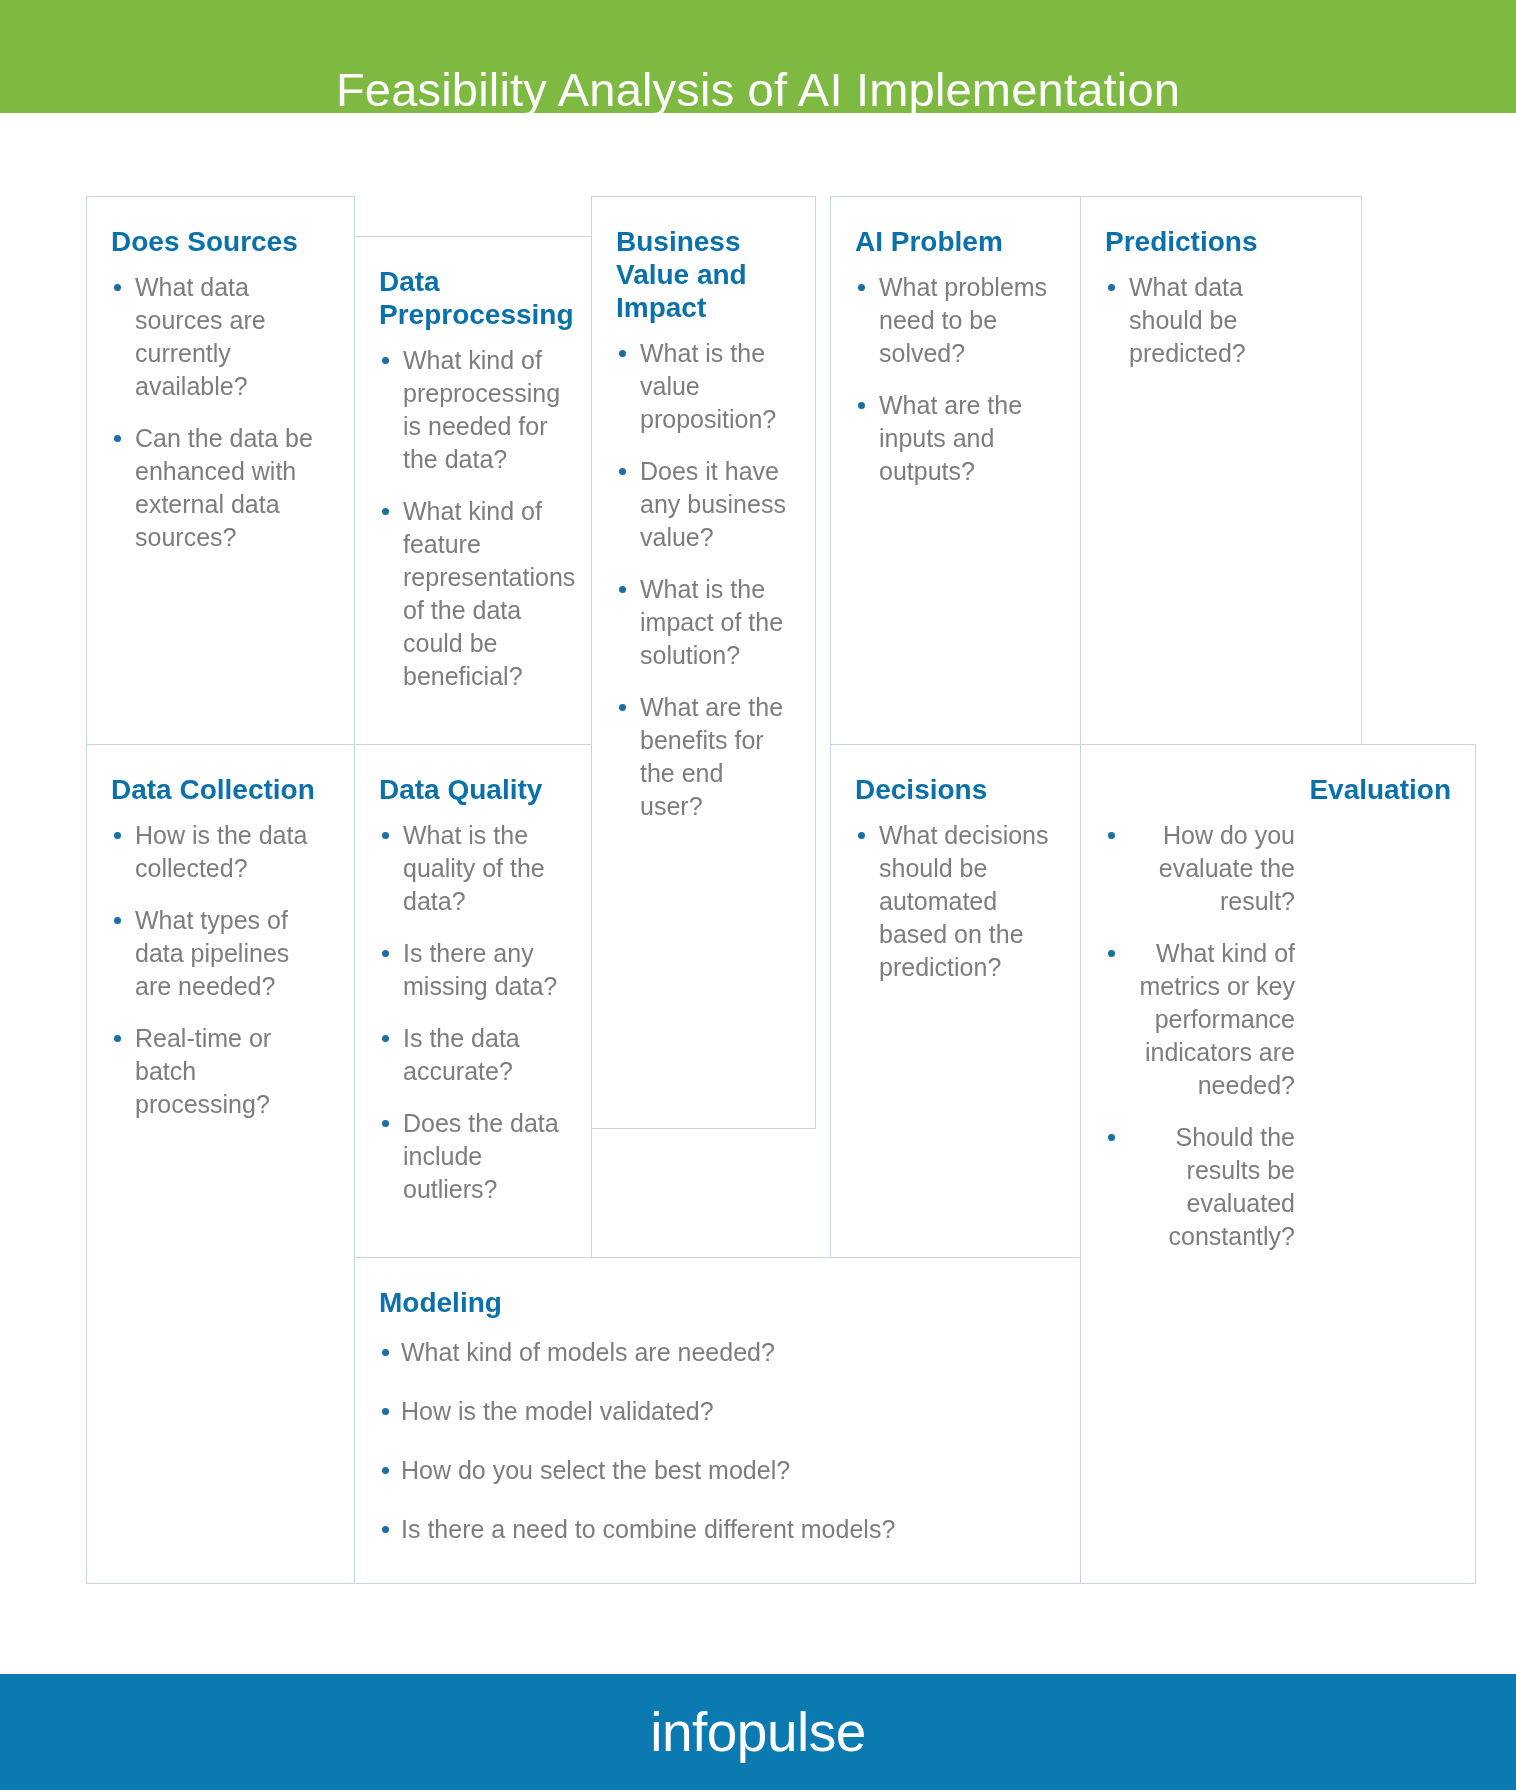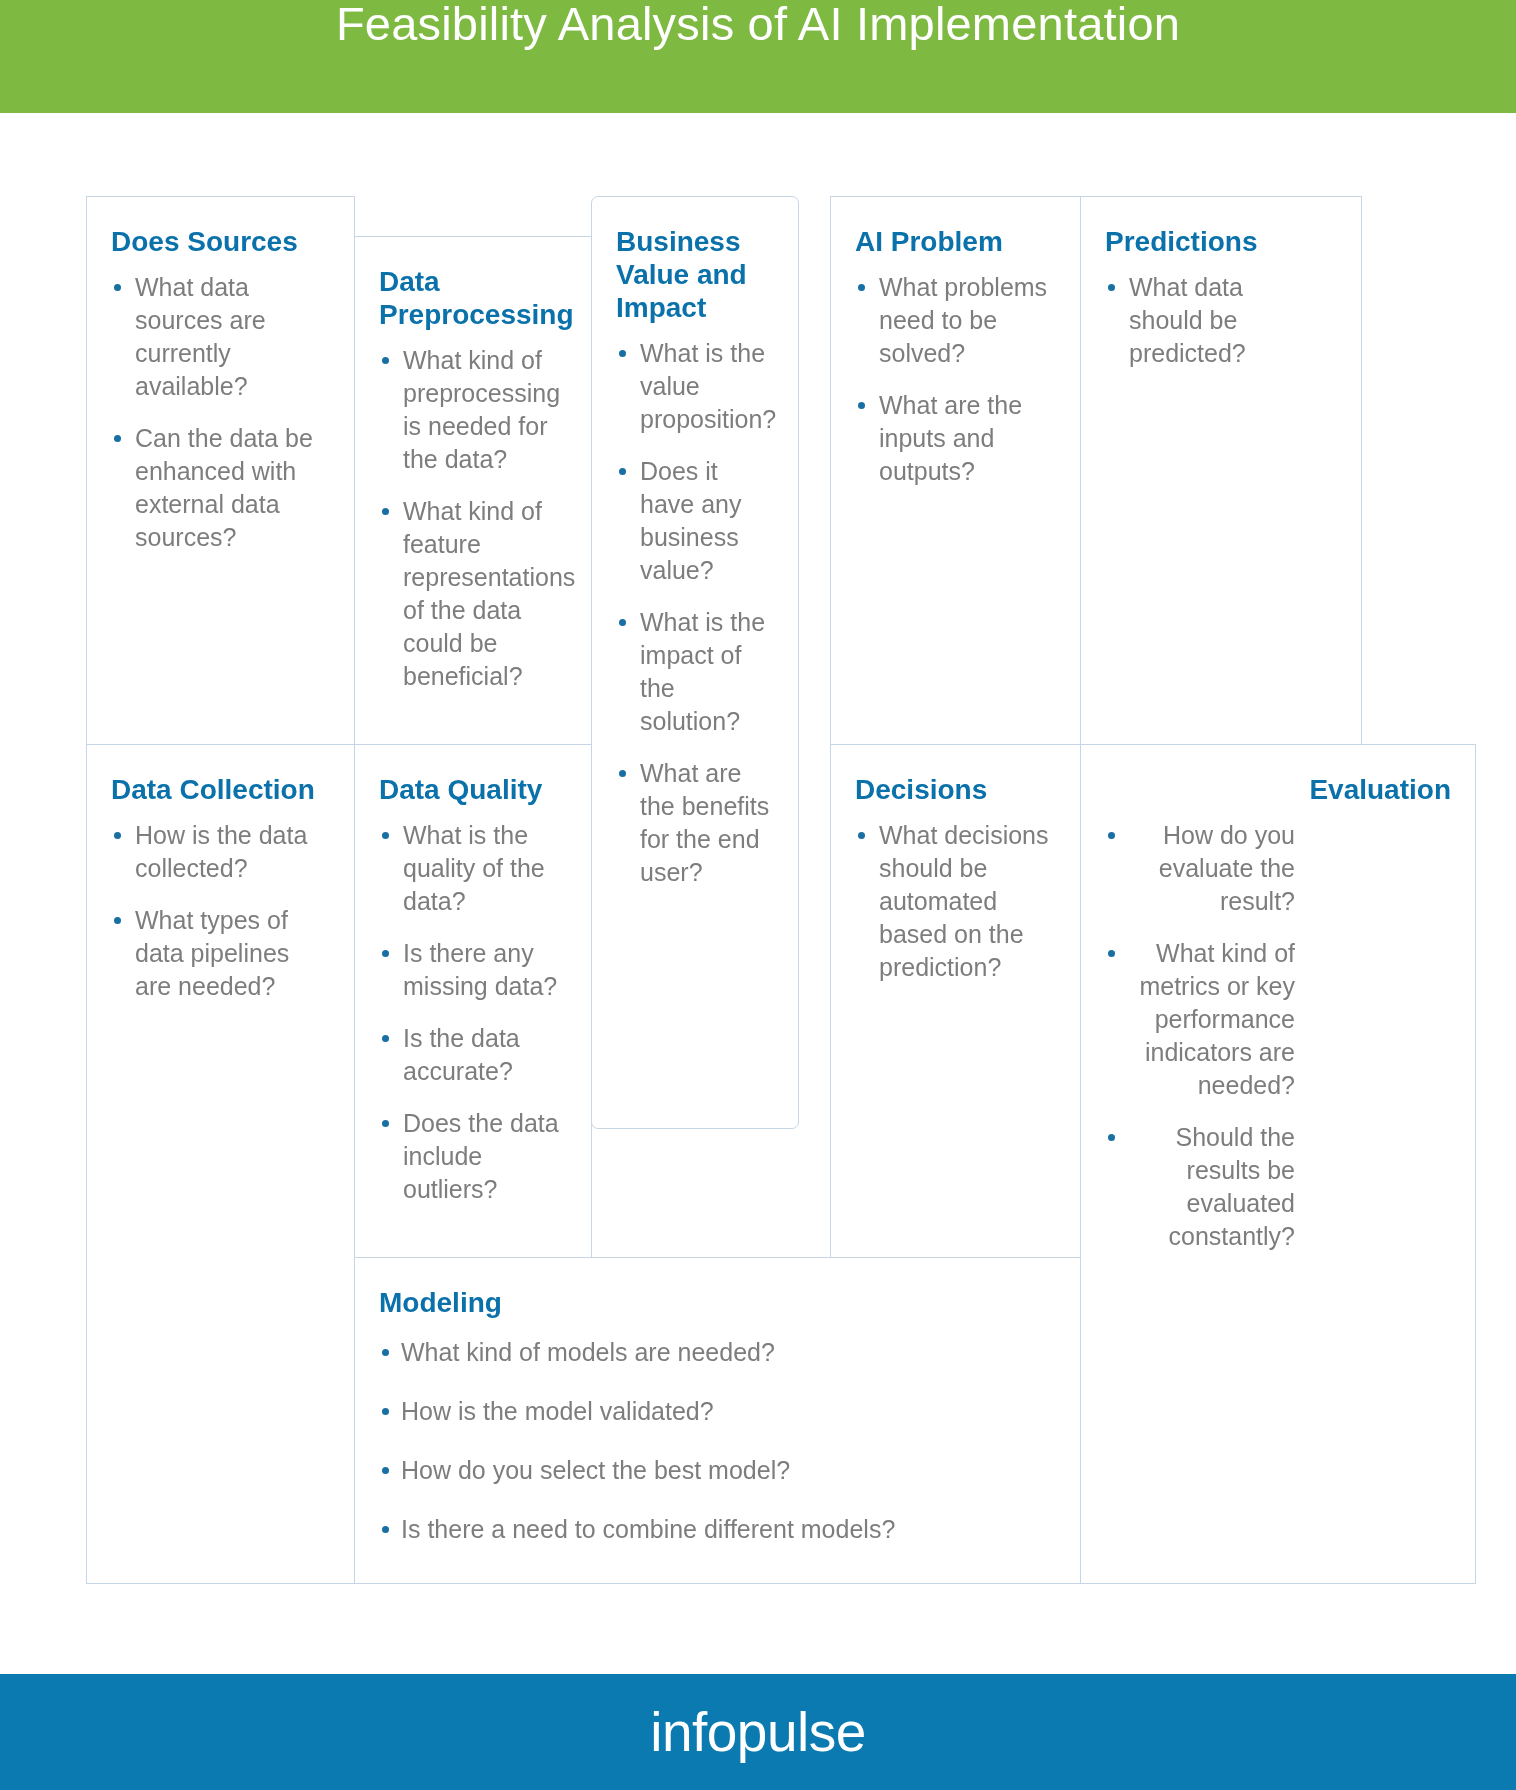--- a/index.html
+++ b/index.html
@@ -18,21 +18,21 @@
   }
 
   
   .header-bar {
     position: absolute;
     left: 0; top: 0;
     width: 1516px;
     height: 113px;
     background: #7EBA41;
     display: flex;
-    align-items: flex-start;
+    align-items: flex-end;
     justify-content: center;
   }
   .header-title {
     color: #ffffff;
     font-size: 47px;
     font-weight: 400;
     letter-spacing: 0.2px;
     line-height: 1;
     font-family: "Liberation Sans", sans-serif;
   }
@@ -131,21 +131,21 @@
     </div>
 
     <div class="cell" style="left:268px; top:0px; width:238px; height:549px;margin-top:40px;">
       <div class="cell-title">Data Preprocessing</div>
       <ul class="bullets">
         <li>What kind of preprocessing is needed for the data?</li>
         <li>What kind of feature representations of the data could be beneficial?</li>
       </ul>
     </div>
 
-    <div class="cell" style="left:505px; top:0px; width:208px; height:933px;border-radius:7px;">
+    <div class="cell" style="left:505px; top:0px; width:225px; height:933px;">
       <div class="cell-title">Business Value and Impact</div>
       <ul class="bullets">
         <li>What is the value proposition?</li>
         <li>Does it have any business value?</li>
         <li>What is the impact of the solution?</li>
         <li>What are the benefits for the end user?</li>
       </ul>
     </div>
 
     <div class="cell" style="left:744px; top:0px; width:251px; height:549px;">
@@ -161,20 +161,21 @@
       <ul class="bullets">
         <li style="max-width:175px;">What data should be predicted?</li>
       </ul>
     </div>
 
     <div class="cell" style="left:0px; top:548px; width:269px; height:840px;">
       <div class="cell-title">Data Collection</div>
       <ul class="bullets">
         <li>How is the data collected?</li>
         <li>What types of data pipelines are needed?</li>
+        <li>Real-time or batch processing?</li>
       </ul>
     </div>
 
     <div class="cell" style="left:268px; top:548px; width:238px; height:514px;">
       <div class="cell-title">Data Quality</div>
       <ul class="bullets">
         <li>What is the quality of the data?</li>
         <li>Is there any missing data?</li>
         <li>Is the data accurate?</li>
         <li>Does the data include outliers?</li>

